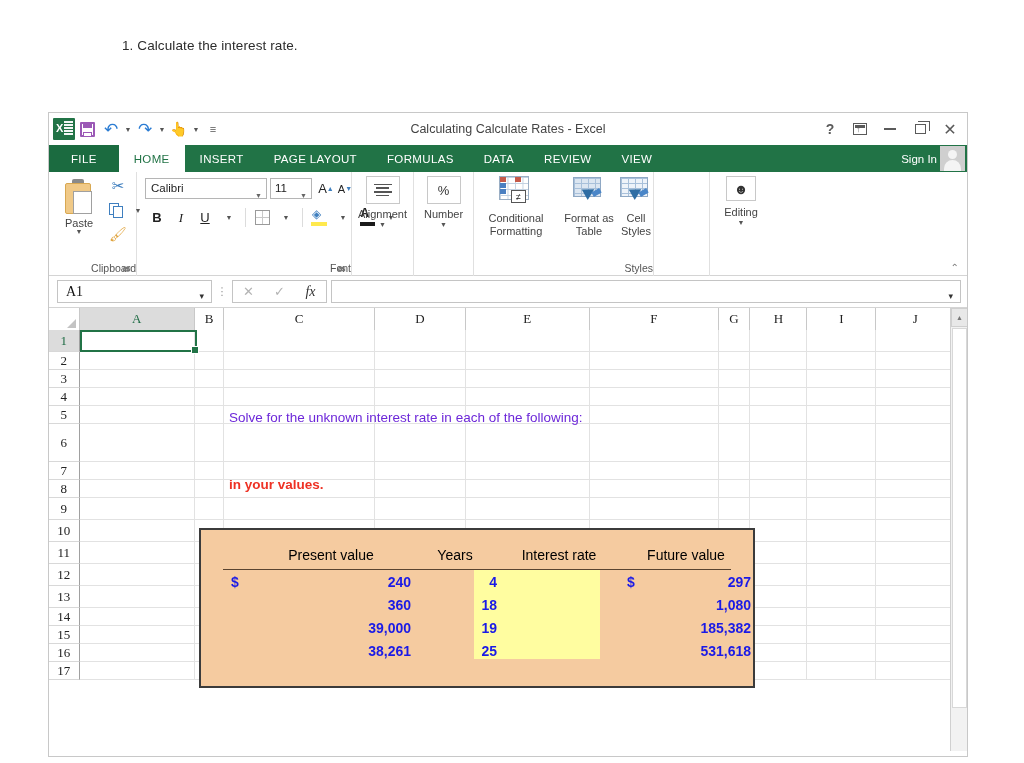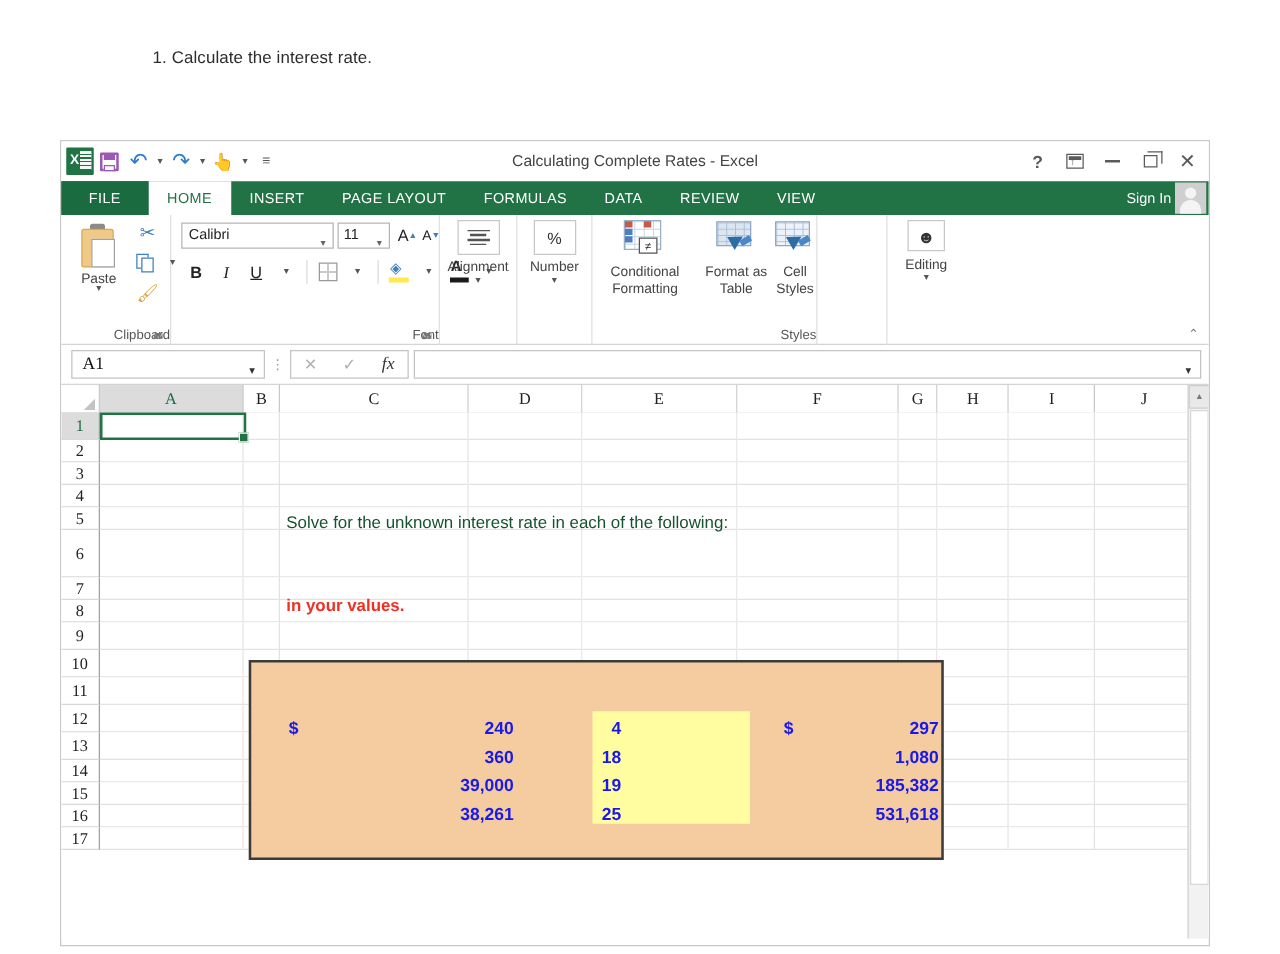--- a/index.html
+++ b/index.html
@@ -456,21 +456,21 @@
   .selbox::after {
     content: ""; position: absolute; right: -4px; bottom: -4px;
     width: 6px; height: 6px; background: #217346;
     border: 1px solid #fff;
   }
 
   
   .overlay { position: absolute; left: 0; top: 22px; width: 100%; height: 421px; pointer-events: none; z-index: 10; }
   .ov-text {
     position: absolute;
-    font-size: 13.5px; color: #14532d;
+    font-size: 13.5px; color: #6d28d9;
     white-space: nowrap;
   }
   .ov-red {
     position: absolute;
     font-size: 13.5px; color: #ee3124; font-weight: bold;
     line-height: 18px;
     white-space: nowrap;
   }
 
   
@@ -560,21 +560,21 @@
       <div class="qat-caret">▼</div>
       <div class="qat-btn">
           <span class="touch-glyph">👆</span>
         </div>
       <div class="qat-caret">▼</div>
       <div class="qat-btn">
           <span class="more-glyph">≡</span>
         </div>
     </div>
 
-    <div class="win-title">Calculating Complete Rates - Excel</div>
+    <div class="win-title">Calculating Calculate Rates - Excel</div>
 
     <div class="win-controls">
       <div class="win-btn help">?</div>
       <div class="win-btn">
           <span class="ribbon-opt"></span>
         </div>
       <div class="win-btn">
           <span class="min-glyph"></span>
         </div>
       <div class="win-btn">
@@ -1049,20 +1049,26 @@
 
     <div class="overlay">
 
       <div class="ov-text" style="left:180px; top:80px;">Solve for the unknown interest rate in each of the following:</div>
 
       <div class="ov-red" style="left:180px; top:146px;">in your values.</div>
 
       <div class="orange-box">
         <div class="yellow-block"></div>
 
+        <div class="tbl-head">
+          <div class="th" style="left:28px;  width:160px;">Present value</div>
+          <div class="th" style="left:190px; width:84px;">Years</div>
+          <div class="th" style="left:276px; width:120px;">Interest rate</div>
+          <div class="th" style="left:398px; width:130px;">Future value</div>
+        </div>
 
         <div class="tr-row" style="top:44px;">
           <span class="dollar" style="left:8px;">$</span>
           <span class="cellnum" style="left:28px;  width:160px;">240</span>
           <span class="cellnum" style="left:190px; width:84px;">4</span>
           <span class="cellnum" style="left:276px; width:120px;"></span>
           <span class="dollar" style="left:404px;">$</span>
           <span class="cellnum" style="left:398px; width:130px;">297</span>
         </div>
 

